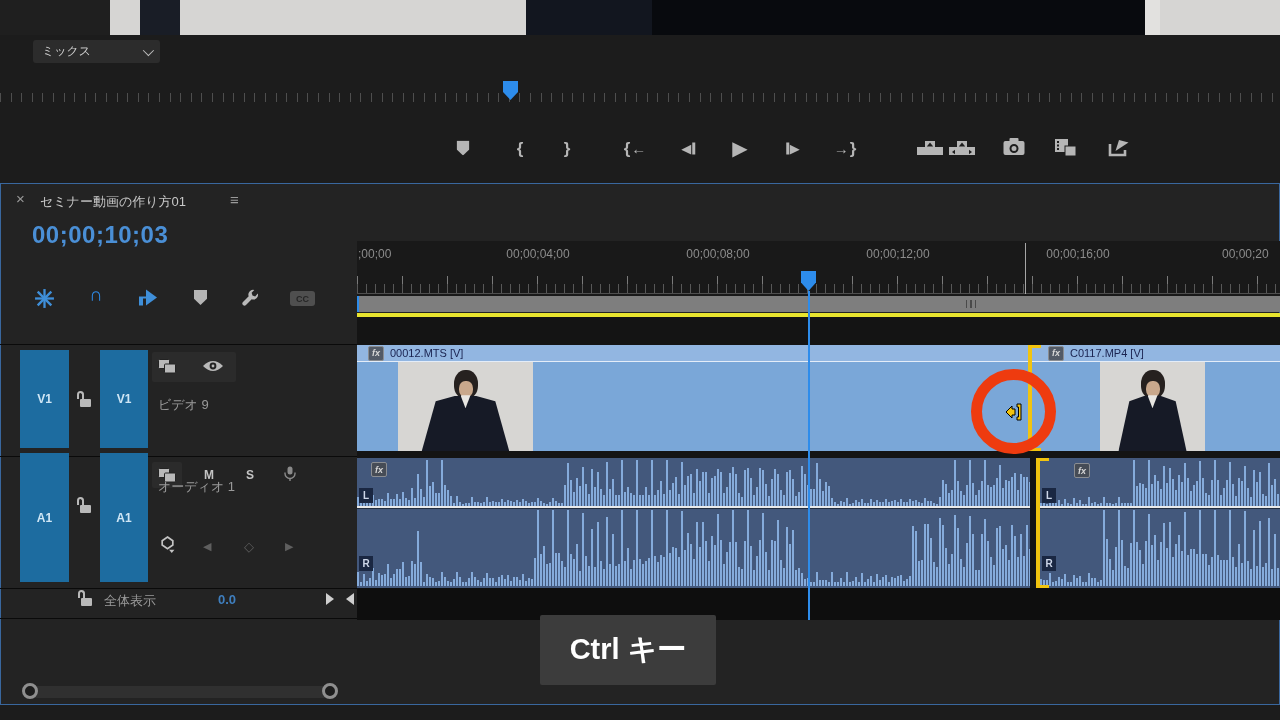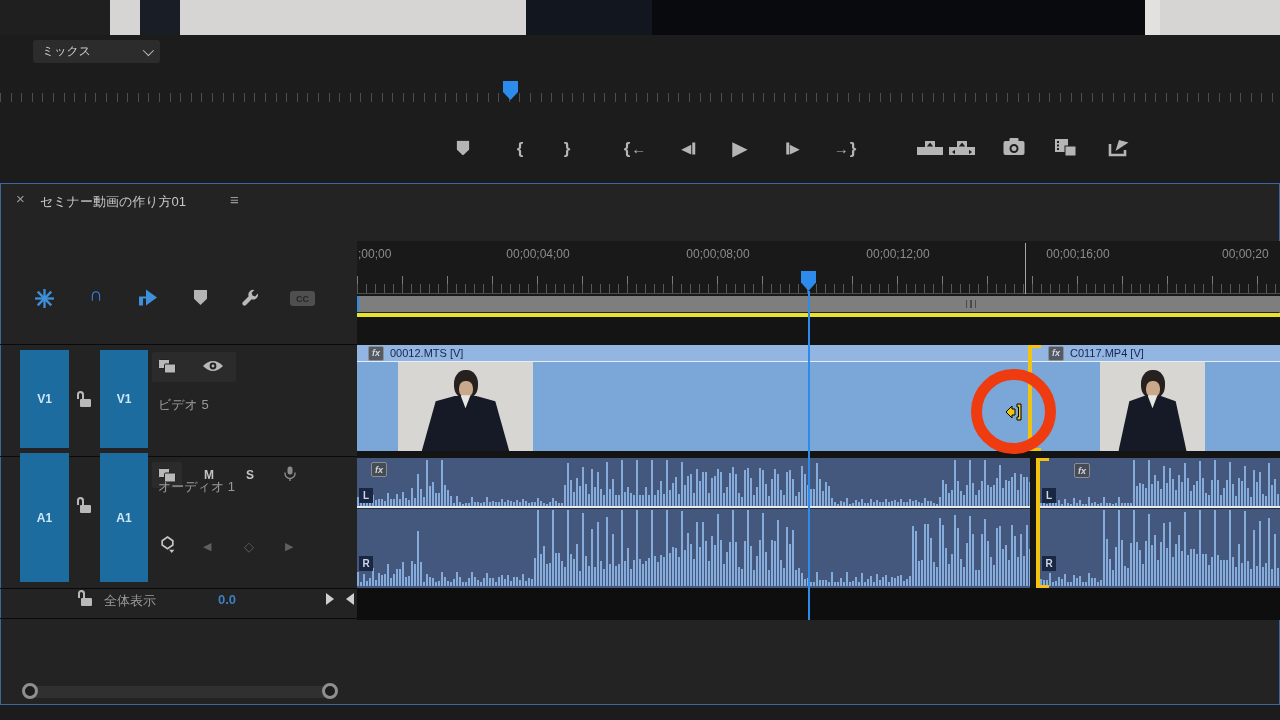--- a/index.html
+++ b/index.html
@@ -193,20 +193,21 @@
         </svg>
       </span>
   </div>
 
   <div class="abs panel">
 
     <span class="abs tabbar-close">×</span>
     <span class="abs tabbar-title">セミナー動画の作り方01</span>
     <span class="abs tabbar-menu">≡</span>
 
+    <div class="abs tc">00;00;10;03</div>
 
     <span class="tbicon" style="left:34px">
       <svg width="21" height="21" viewBox="0 0 20 20">
           <g stroke="#3f8fd9" stroke-width="2.2">
             <line x1="10" y1="1" x2="10" y2="19"></line>
             <line x1="1" y1="10" x2="19" y2="10"></line>
             <line x1="3.5" y1="3.5" x2="16.5" y2="16.5"></line>
             <line x1="16.5" y1="3.5" x2="3.5" y2="16.5"></line>
           </g>
         </svg>
@@ -268,21 +269,21 @@
           <rect x="6.5" y="5" width="11" height="9" rx="1" fill="#b9b9b9" stroke="#232323"></rect>
         </svg>
       </span>
     <span class="abs" style="left:202px;top:176px">
       <svg width="22" height="14" viewBox="0 0 22 14">
           <path d="M1 7 Q11 -3 21 7 Q11 17 1 7z" fill="#b9b9b9"></path>
           <circle cx="11" cy="7" r="3.4" fill="#232323"></circle>
           <circle cx="11" cy="7" r="1.4" fill="#b9b9b9"></circle>
         </svg>
       </span>
-    <span class="tname" style="left:158px;top:213px">ビデオ 5</span>
+    <span class="tname" style="left:158px;top:213px">ビデオ 9</span>
 
     <div class="tgt" style="left:20px;top:270px;height:129px">
         <span>A1</span>
       </div>
     <span class="lock" style="left:76px;top:314px">
         <span class="shack"></span>
         <span class="lbody"></span>
       </span>
     <div class="tgt" style="left:100px;top:270px;width:48px;height:129px">
         <span>A1</span>
@@ -996,18 +997,21 @@
     <div class="abs ph-line"></div>
     <div class="abs ph-head pent"></div>
 
     <div class="abs red-ring">
       <svg width="22" height="22" viewBox="0 0 22 22">
         <path d="M3 11 L9 5 V8 H12 V14 H9 V17 Z" fill="#f2c40f" stroke="#000" stroke-width="1"></path>
         <path d="M14 3 H18 V19 H14 V16 H15.5 V6 H14 Z" fill="#f2c40f" stroke="#000" stroke-width="1"></path>
       </svg>
     </div>
 
+    <div class="abs caption">
+        <span>Ctrl キー</span>
+      </div>
 
     <div class="abs hthumb"></div>
     <span class="hcirc" style="left:22px"></span>
     <span class="hcirc" style="left:322px"></span>
   </div>
 </div>
 
 </body></html>

